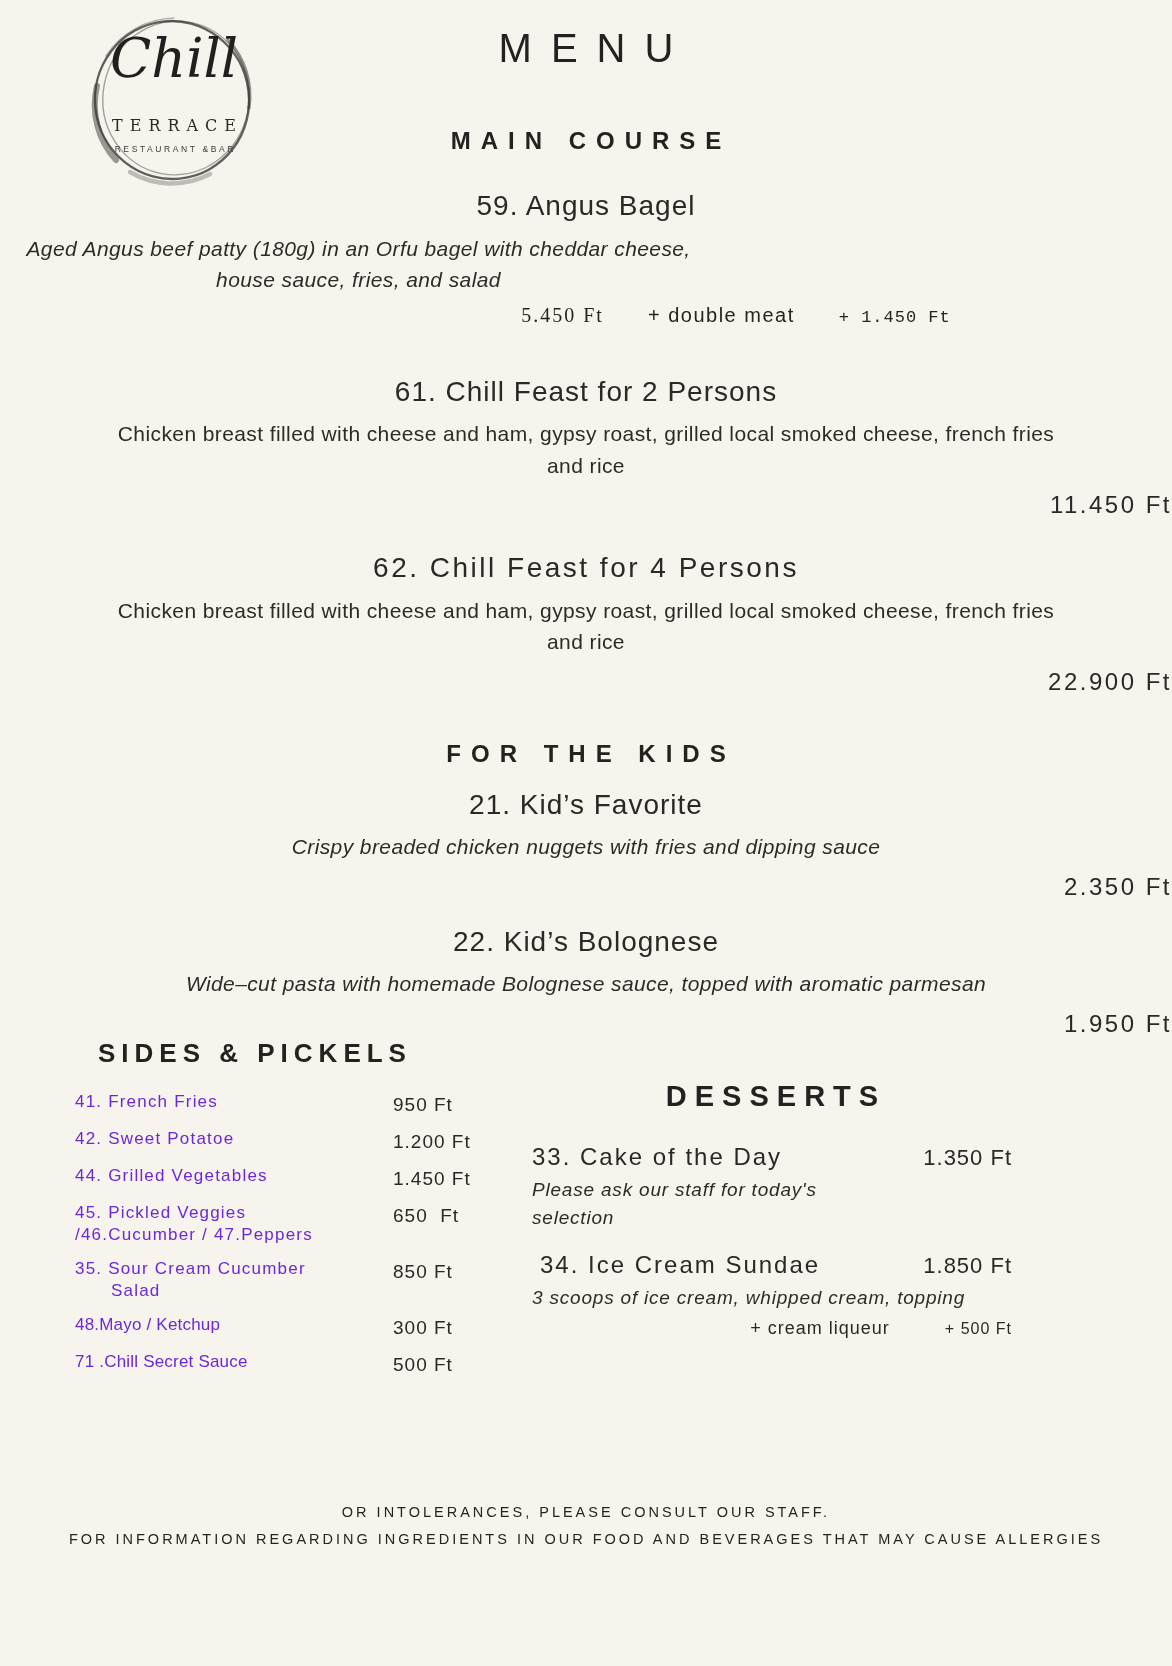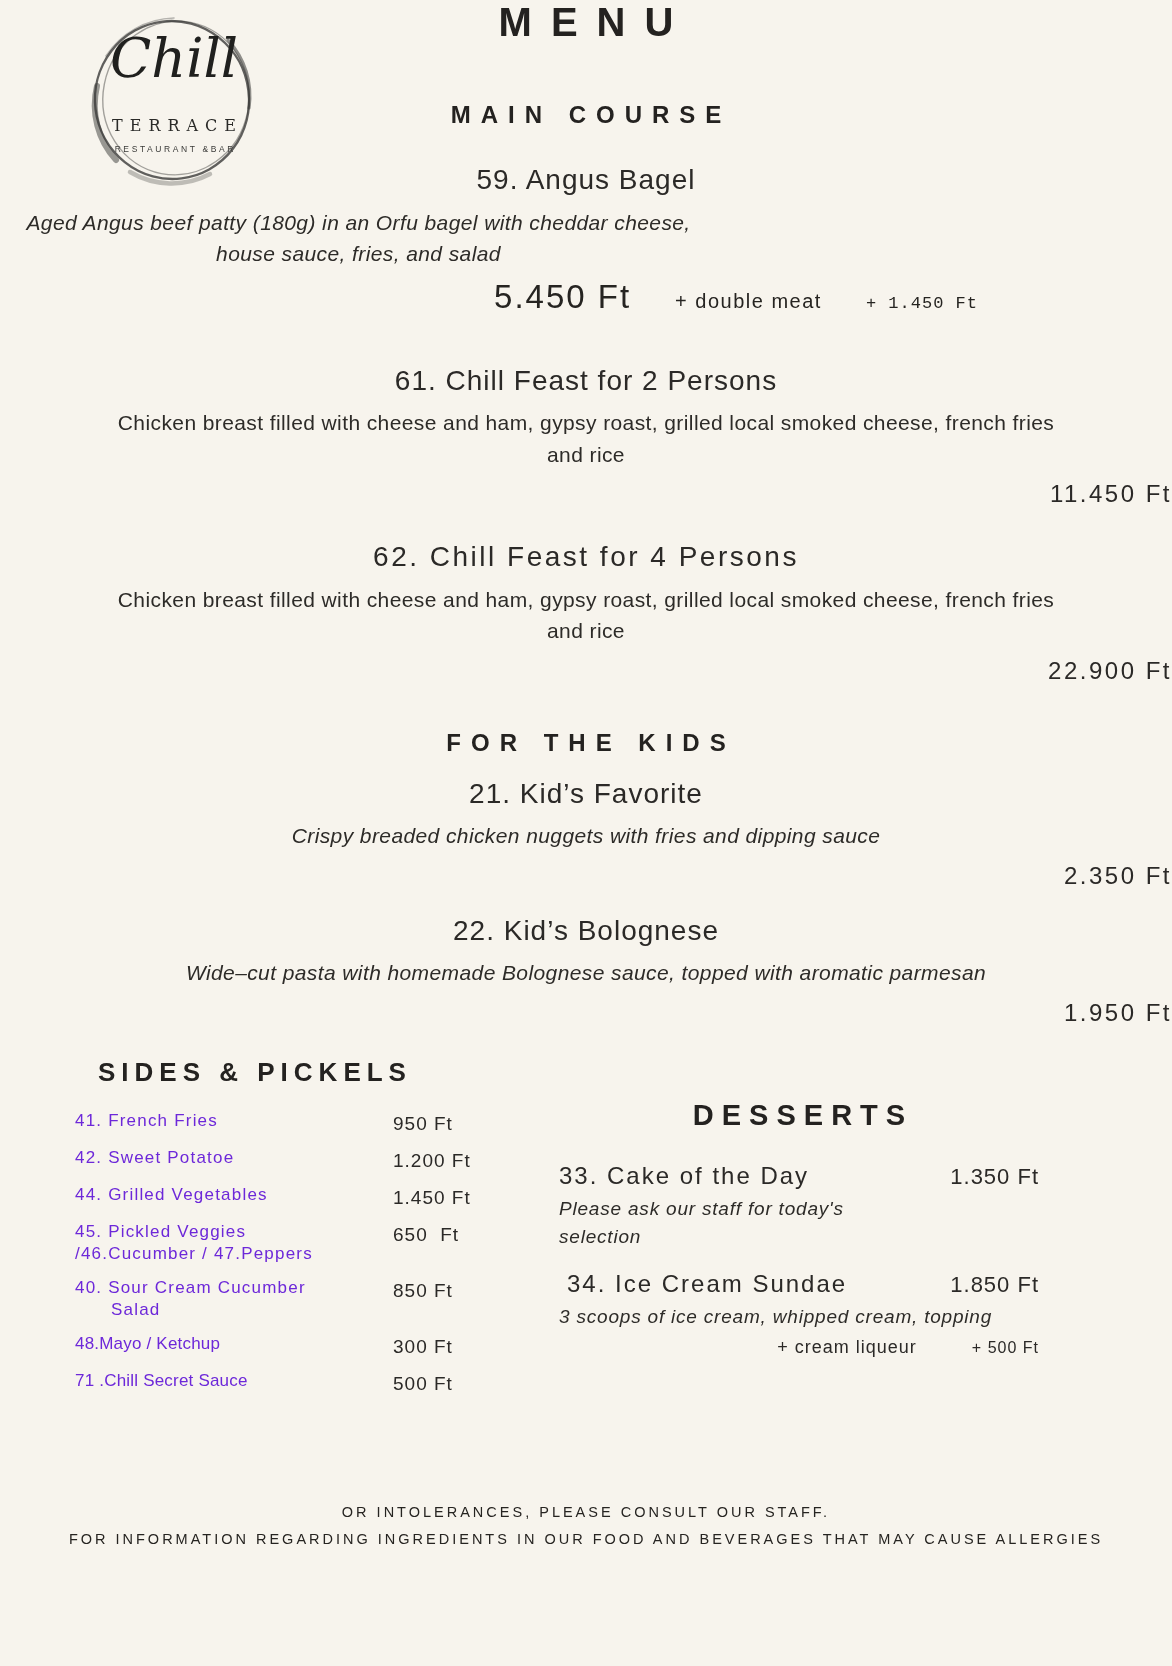--- a/index.html
+++ b/index.html
@@ -26,22 +26,22 @@
     font-size:16px; letter-spacing:7px; text-indent:7px; color:#2a2a28;
   }
   .logo-sub {
     position:absolute; top:140px; left:0; right:0;
     font-family:"Liberation Sans", sans-serif;
     font-size:8.5px; letter-spacing:2.6px; text-indent:2.6px; color:#3a3a38;
   }
 
   
   .menu-title {
-    margin:0; text-align:center;
-    font-size:40px; font-weight:700; letter-spacing:19px; text-indent:19px; color:#242220;
+    margin:0; padding-top:26px; text-align:center;
+    font-size:40px; font-weight:400; letter-spacing:19px; text-indent:19px; color:#242220;
   }
   .section-heading {
     margin:0; text-align:center;
     font-size:24px; font-weight:700; letter-spacing:10px; text-indent:10px; color:#242220;
   }
   .heading-main { margin-top:56px; }
   .heading-kids { margin-top:44px; }
 
   
   .menu-item .name {
@@ -60,28 +60,28 @@
   #item-59 { margin-top:34px; }
   #item-61 { margin-top:48px; }
   #item-62 { margin-top:32px; }
   #item-21 { margin-top:20px; }
   #item-22 { margin-top:24px; }
 
   .price-row {
     display:flex; justify-content:center; align-items:baseline; gap:44px;
     margin-top:8px; transform:translateX(150px);
   }
-  .price-row .price-lg   { font-size:33px; letter-spacing:2px; }
+  .price-row .price-lg   { font-size:20px; letter-spacing:2px;font-family:Liberation Serif, serif; }
   .price-row .extra-label{ font-size:20px; letter-spacing:1.5px; }
   .price-row .extra-price{ font-size:17px; letter-spacing:1px;font-family:Liberation Mono, monospace; }
 
   
   .columns {
-    display:grid; grid-template-columns:400px 480px; column-gap:84px;
-    padding-left:75px; margin-top:30px; align-items:start;
+    display:grid; grid-template-columns:400px 480px; column-gap:57px;
+    padding-left:75px; align-items:start;
   }
   .sides-heading {
     margin:0 0 22px 0; width:360px; text-align:center;
     font-size:26px; font-weight:700; letter-spacing:6px; color:#242220;
   }
   .side-row { display:flex; margin-bottom:12px; }
   .side-row.gap-top { margin-top:6px; }
   .side-name { width:318px; font-size:17px; letter-spacing:1.2px; line-height:1.3; color:#6d28d9; }
   .side-name .line { display:block; }
   .side-name .line.indent { padding-left:36px; }
@@ -199,21 +199,21 @@
       </div>
       <div class="side-row">
         <div class="side-name">
           <span class="line">45. Pickled Veggies</span>
           <span class="line">/46.Cucumber / 47.Peppers</span>
         </div>
         <div class="side-price">650  Ft</div>
       </div>
       <div class="side-row">
         <div class="side-name">
-          <span class="line">40. Sour Cream Cucumber</span>
+          <span class="line">35. Sour Cream Cucumber</span>
           <span class="line indent">Salad</span>
         </div>
         <div class="side-price">850 Ft</div>
       </div>
       <div class="side-row condensed">
         <div class="side-name">48.Mayo / Ketchup</div>
         <div class="side-price">300 Ft</div>
       </div>
       <div class="side-row condensed gap-top">
         <div class="side-name">71 .Chill Secret Sauce</div>

